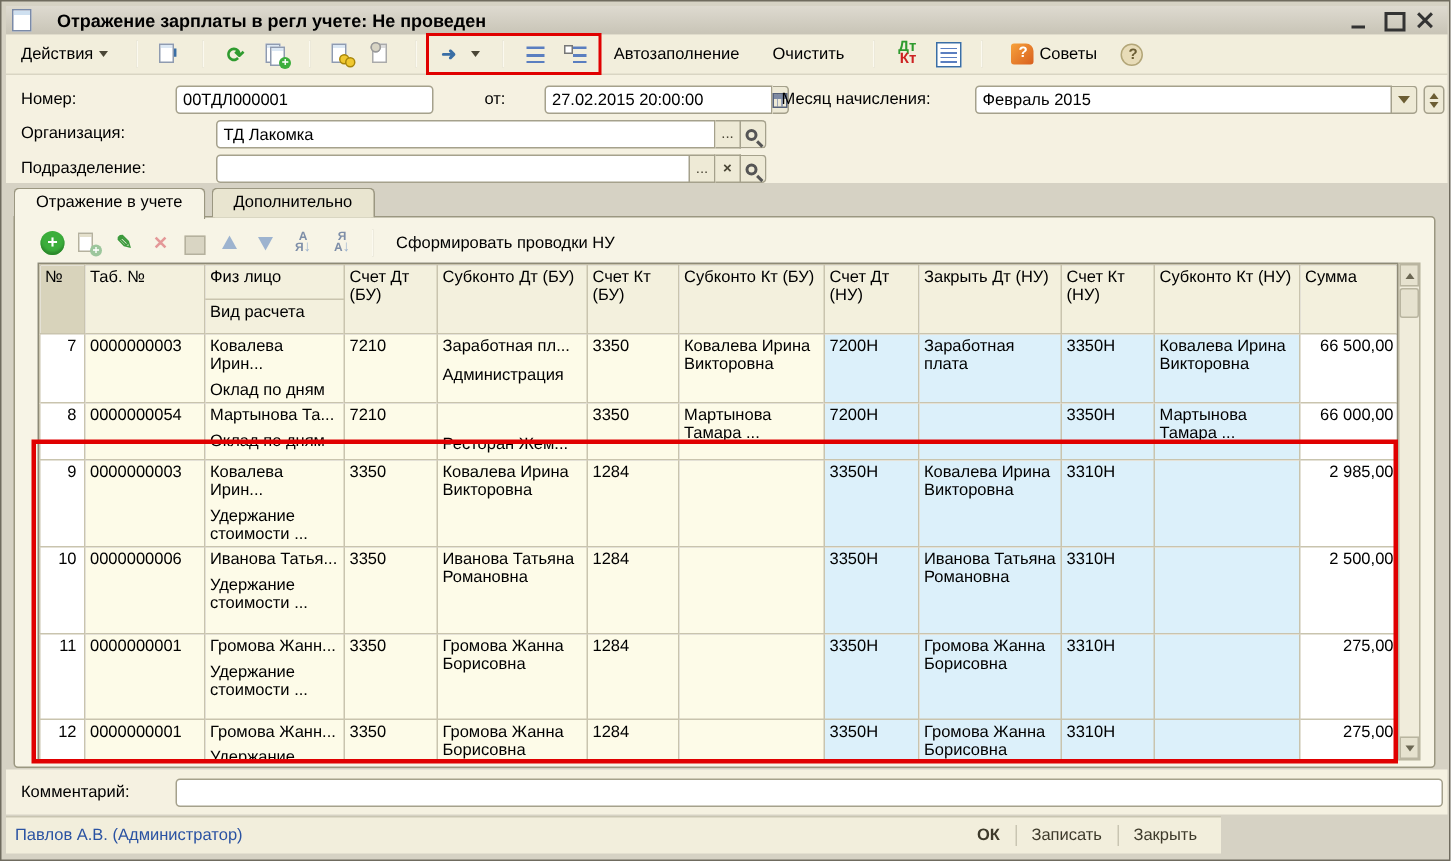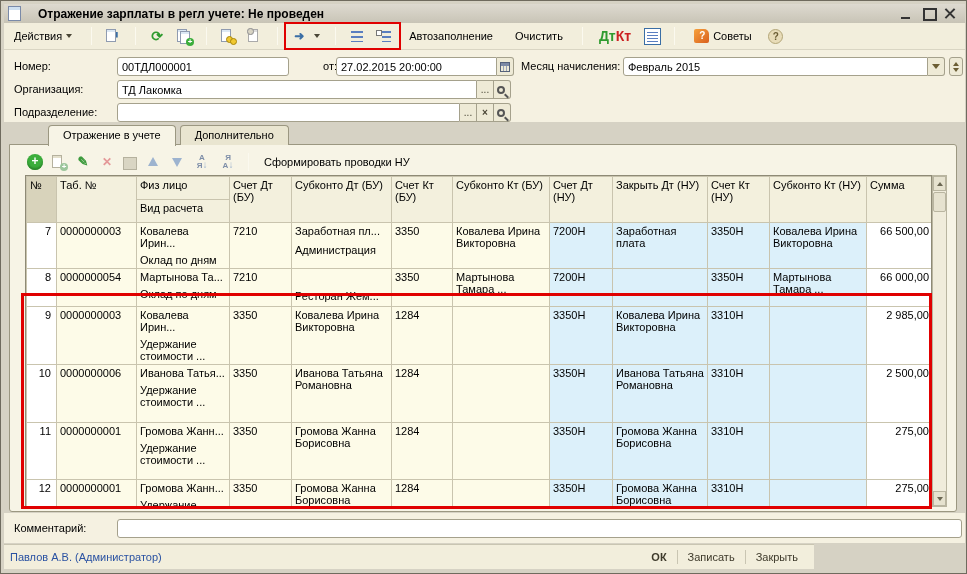--- a/index.html
+++ b/index.html
@@ -43,59 +43,59 @@
   .plus-badge::before { content: "+"; }
   .coin { position: absolute; width: 7px; height: 7px; border-radius: 50%; background: #f0c830; border: 1px solid #a8860a; }
   .ic-post .coin.c1 { right: 0; bottom: 0; } .ic-post .coin.c2 { right: 4px; bottom: 2px; }
   .ic-unpost .doc { border-color: #aaa; box-shadow: inset 0 2px 0 #ddd; }
   .ic-unpost .coin { background: #d8d4c4; border-color: #999; }
   .ic-goto::before { content: "➜"; color: #3a6ea5; font-size: 12px; font-weight: bold; position: absolute; left: 1px; top: 1px; }
   .bars { position: absolute; left: 2px; top: 3px; width: 12px; height: 11px;
     background: repeating-linear-gradient(#5a7ec0 0 2px, transparent 2px 5px); }
   .ic-settings .bars { left: 6px; width: 9px; }
   .chk { position: absolute; left: 0; top: 2px; width: 6px; height: 6px; border: 1px solid #777; background: #fff; }
-  .dtkt { display: flex; flex-direction: row; line-height: 8px; font-size: 14px; font-weight: bold; padding: 0 3px; }
+  .dtkt { display: flex; flex-direction: column; line-height: 8px; font-size: 10px; font-weight: bold; padding: 0 3px; }
   .dtkt .dt { color: #2f9b2f; } .dtkt .kt { color: #cc2222; align-self: flex-end; }
   .ic-doclist { border: 1px solid #3a6ea5; background: #fff; }
   .ic-doclist .bars { left: 2px; top: 3px; width: 11px; background: repeating-linear-gradient(#5a7ec0 0 1px, transparent 1px 3px); }
   .ic-book { width: 15px; height: 14px; background: linear-gradient(135deg, #f7a23c, #d85f1e); border-radius: 2px 5px 2px 2px; position: relative; }
   .ic-book::after { content: "?"; color: #fff; font-weight: bold; font-size: 10px; position: absolute; left: 5px; top: 1px; }
   .ic-help { width: 15px; height: 15px; border-radius: 50%; background: #e8dcb8; border: 1px solid #b3a678; position: relative; }
   .ic-help::after { content: "?"; position: absolute; left: 4px; top: 1px; font-size: 10px; font-weight: bold; color: #6b5d33; }
   
   .redbox { position: absolute; border: 3px solid #e00000; z-index: 60; pointer-events: none; }
   .redbox-autofill { left: 283px; top: 21px; width: 117px; height: 28px; border-width: 2px; }
   .redbox-rows { left: 20px; top: 292px; width: 911px; height: 216px; }
   
   .form-area { position: absolute; left: 3px; top: 49px; width: 961px; height: 72px; background: #f5f1e1; }
   .lbl { position: absolute; white-space: nowrap; color: #000; }
   .inp {
     position: absolute; height: 19px; background: #fff; border: 1px solid #a5a18c; border-radius: 3px;
     font-family: "Liberation Sans", sans-serif; font-size: 11px; padding: 0 4px; color: #000;
   }
   .fld-group { position: absolute; display: flex; align-items: stretch; height: 19px; }
-  .fld-group .inp { position: static; height: 19px; flex: 1 1 auto; border-radius: 3px 0 0 3px; }
+  .fld-group .inp { position: static; height: 19px; flex: 1 1 auto; border-radius: 3px 0 0 3px; margin-left: 27px; }
   .in-btn { width: 17px; background: #eeead6; border: 1px solid #a5a18c; border-left: none;
     display: flex; align-items: center; justify-content: center; font-size: 10px; color: #4a4636; cursor: default; }
   .in-btn:last-child { border-radius: 0 3px 3px 0; }
   .cal-ic { width: 10px; height: 10px; border: 1px solid #55617a;
     background: linear-gradient(#7d8aa5 0 3px, transparent 3px),
       repeating-linear-gradient(90deg, transparent 0 2px, #9aa4b8 2px 3px); }
   .mag { width: 8px; height: 8px; border: 2px solid #555; border-radius: 50%; position: relative; margin-right: 2px; }
   .mag::after { content: ""; position: absolute; width: 5px; height: 2px; background: #555; transform: rotate(45deg); left: 5px; top: 7px; }
   .xg { font-weight: bold; }
   .dd-caret { width: 0; height: 0; border-left: 4px solid transparent; border-right: 4px solid transparent; border-top: 5px solid #6b5d33; }
   .spinner { position: absolute; width: 14px; height: 19px; border: 1px solid #a5a18c; border-radius: 3px; background: #eeead6;
     display: flex; flex-direction: column; align-items: center; justify-content: center; gap: 2px; }
   .tri-up { width: 0; height: 0; border-left: 3px solid transparent; border-right: 3px solid transparent; border-bottom: 4px solid #6b5d33; }
   .tri-dn { width: 0; height: 0; border-left: 3px solid transparent; border-right: 3px solid transparent; border-top: 4px solid #6b5d33; }
   
   .tabs { position: absolute; left: 8px; top: 124px; height: 20px; display: flex; gap: 4px; z-index: 5; }
   .tab { padding: 3px 14px 2px; border: 1px solid #9b9781; border-bottom: none; border-radius: 4px 4px 0 0; background: #e9e5d0; cursor: default; white-space: nowrap; }
-  .tab.active { background: #f7f4e6; height: 21px; position: relative; top: 0; margin-left: 39px; }
+  .tab.active { background: #f7f4e6; height: 21px; position: relative; top: 0; }
   .panel { position: absolute; left: 8px; top: 143px; width: 948px; height: 368px; border: 1px solid #9b9781; border-radius: 0 3px 3px 3px; background: #f7f4e6; }
   
   .ttb { position: absolute; left: 26px; top: 150px; height: 22px; display: flex; align-items: center; gap: 8px; z-index: 6; }
   .ti { width: 16px; height: 16px; position: relative; display: inline-block; text-align: center; line-height: 16px; cursor: default; }
   .ti-add { background: #3cae3c; border-radius: 50%; box-shadow: inset 0 -2px 2px #2a862a; }
   .ti-add::after { content: "+"; color: #fff; font-weight: bold; font-size: 12px; line-height: 15px; display: block; }
   .ti-copy .doc { border-color: #b5b19e; box-shadow: inset 0 2px 0 #e4e0cc; }
   .ti-copy .plus-badge { background: #9cc69c; }
   .ti-edit::after { content: "✎"; color: #3c9a3c; font-size: 13px; font-weight: bold; }
   .ti-del::after { content: "✕"; color: #e49898; font-size: 12px; font-weight: bold; }

